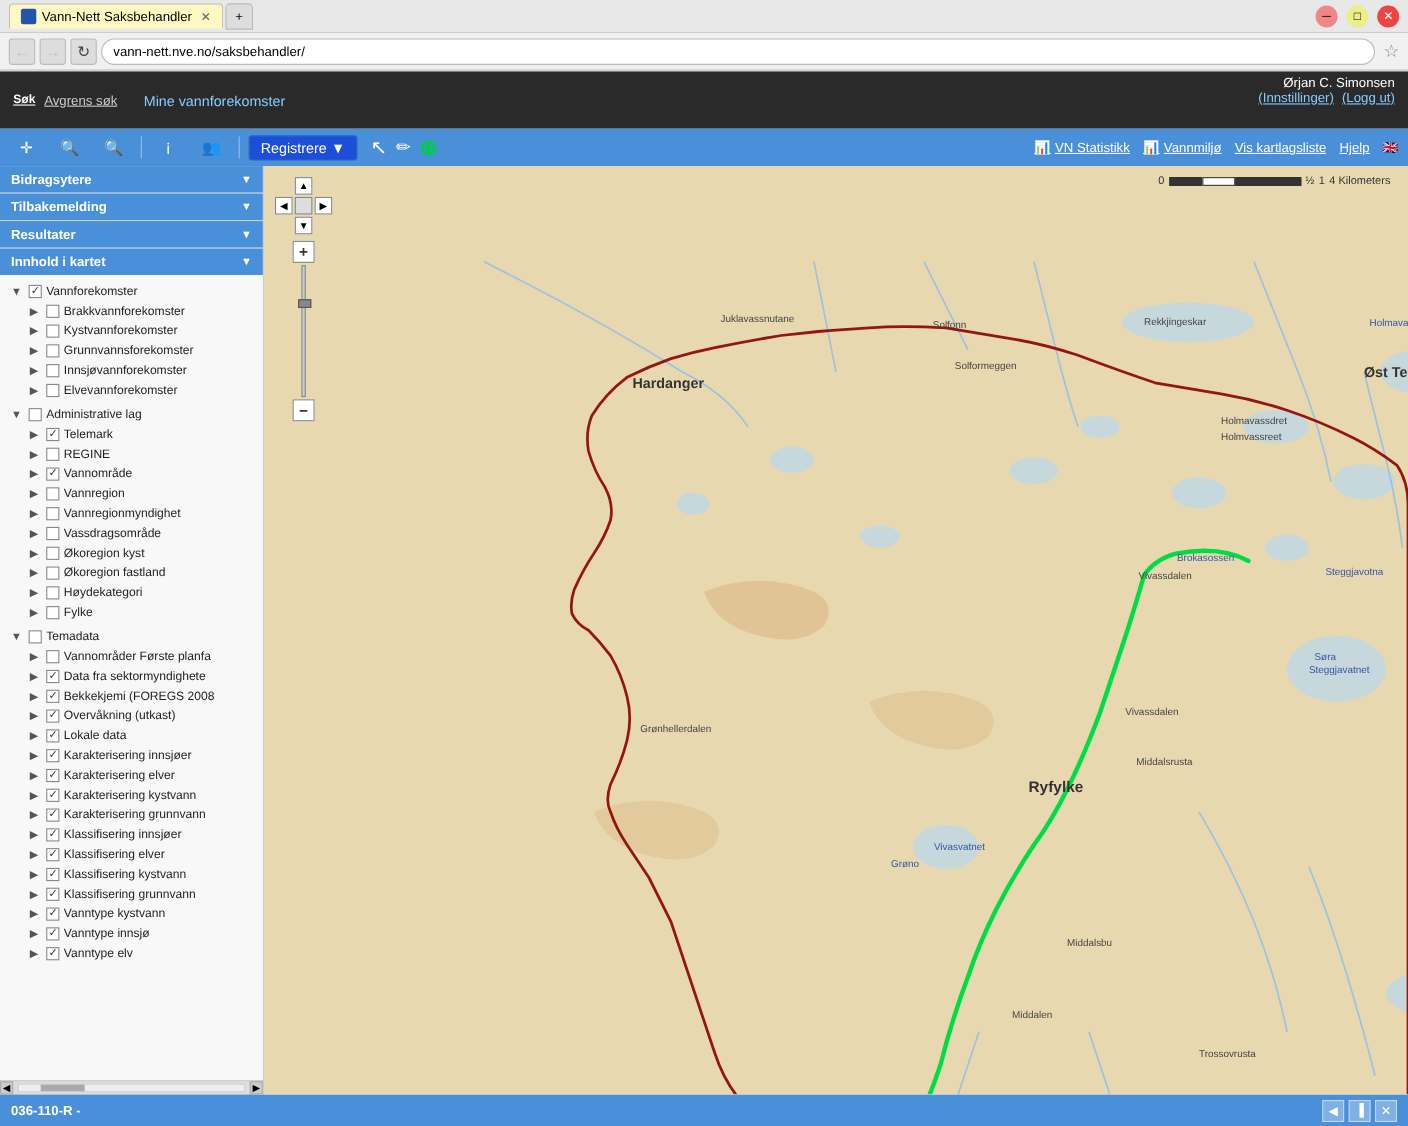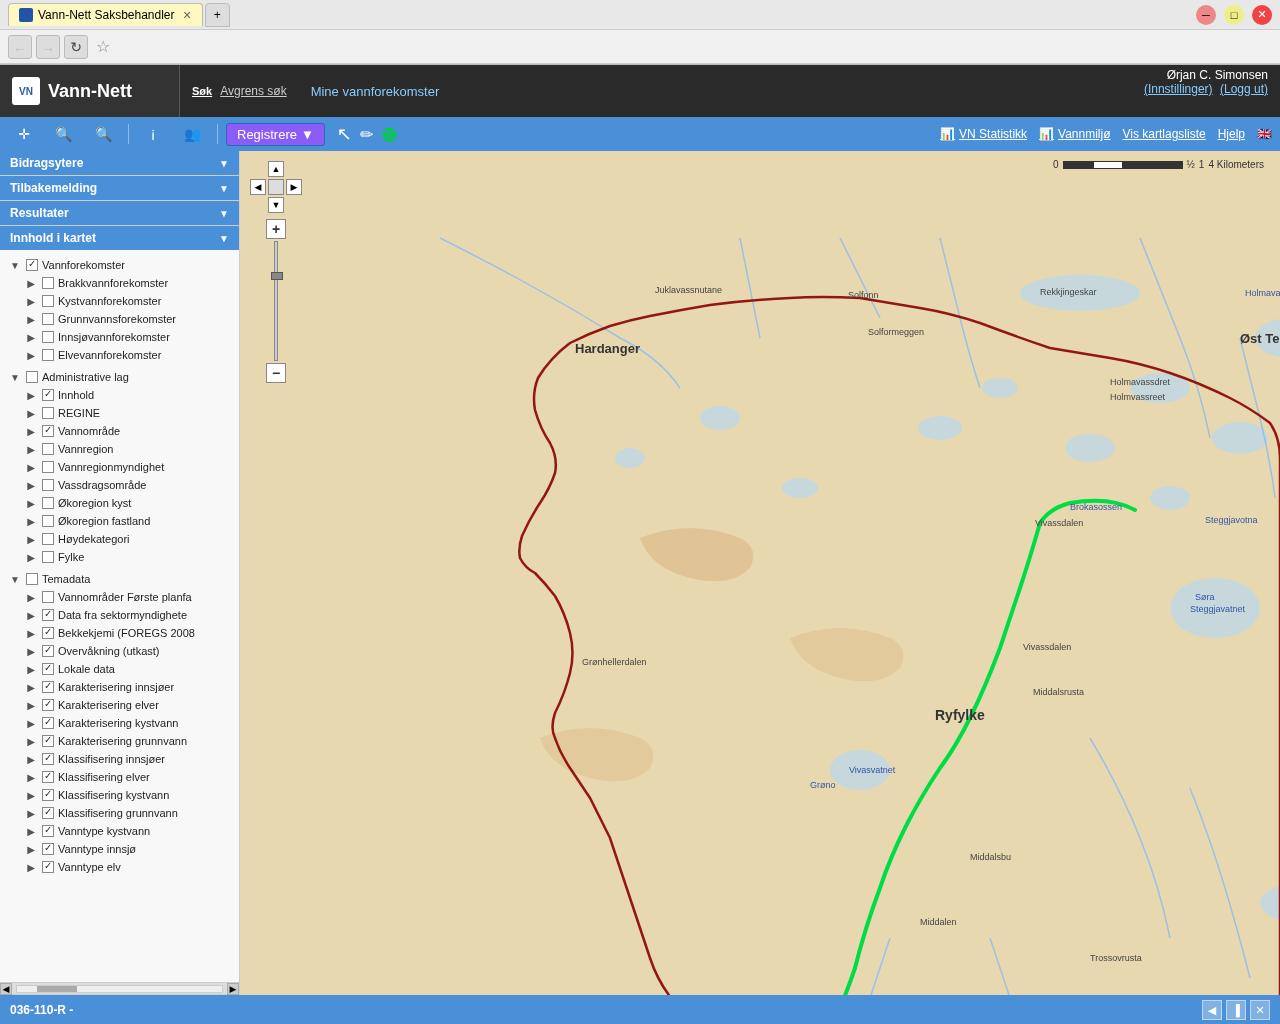--- a/index.html
+++ b/index.html
@@ -92,21 +92,21 @@
     }
     .toolbar-sep { width: 1px; background: rgba(255,255,255,0.4); height: 20px; }
     .toolbar-right {
       margin-left: auto; display: flex; align-items: center; gap: 12px;
     }
     .toolbar-right-link {
       color: #fff; text-decoration: underline; font-size: 12px; cursor: pointer;
       display: flex; align-items: center; gap: 4px;
     }
     .registrere-btn {
-      background: #8b5cf6; border: 1px solid #2a6ab7; color: #fff; padding: 3px 10px;
+      background: #1d4ed8; border: 1px solid #2a6ab7; color: #fff; padding: 3px 10px;
       font-size: 13px; cursor: pointer; border-radius: 3px; display: flex; align-items: center; gap: 4px;
     }
 
     
     .main-content { display: flex; flex: 1; overflow: hidden; }
 
     
     .sidebar {
       width: 240px; background: #f0f0f0; border-right: 1px solid #ccc;
       display: flex; flex-direction: column; overflow: hidden; flex-shrink: 0;
@@ -236,31 +236,28 @@
     <div style="margin-left:auto;display:flex;gap:8px;align-items:center;">
       <div style="width:20px;height:20px;background:#e88;border-radius:50%;display:flex;align-items:center;justify-content:center;font-size:11px;cursor:pointer;">─</div>
       <div style="width:20px;height:20px;background:#ee8;border-radius:50%;display:flex;align-items:center;justify-content:center;font-size:11px;cursor:pointer;">□</div>
       <div style="width:20px;height:20px;background:#e44;border-radius:50%;display:flex;align-items:center;justify-content:center;font-size:11px;cursor:pointer;color:#fff;">✕</div>
     </div>
   </div>
   <div class="browser-nav">
     <div class="nav-btn disabled">←</div>
     <div class="nav-btn disabled">→</div>
     <div class="nav-btn">↻</div>
+    <input class="address-bar" type="text" value="vann-nett.nve.no/saksbehandler/" style="">
     <span class="nav-star">☆</span>
   </div>
 </div>
 
 <div class="app-container">
 
   <div class="top-bar">
-    <div class="logo-area">
-      <div class="logo-icon">VN</div>
-      <span class="logo-text">Vann-Nett</span>
-    </div>
     <div class="search-area">
       <button class="search-btn">Søk</button>
       <button class="clear-btn">Avgrens søk</button>
       <a class="mine-link">Mine vannforekomster</a>
     </div>
     <div class="user-info">
       <span>Ørjan C. Simonsen</span>
       <div>
         <a>(Innstillinger)</a>
         <a style="margin-left:4px;margin-top:16px;">(Logg ut)</a>
@@ -377,21 +374,21 @@
           <div class="tree-group">
             <div class="tree-item">
               <span class="tree-expand">▼</span>
               <span class="tree-checkbox"></span>
               <span class="tree-label">Administrative lag</span>
             </div>
             <div class="tree-indent-1">
               <div class="tree-item">
                 <span class="tree-expand">▶</span>
                 <span class="tree-checkbox checked"></span>
-                <span class="tree-label">Innhold</span>
+                <span class="tree-label">Telemark</span>
               </div>
               <div class="tree-item">
                 <span class="tree-expand">▶</span>
                 <span class="tree-checkbox"></span>
                 <span class="tree-label">REGINE</span>
               </div>
               <div class="tree-item">
                 <span class="tree-expand">▶</span>
                 <span class="tree-checkbox checked"></span>
                 <span class="tree-label">Vannområde</span>

